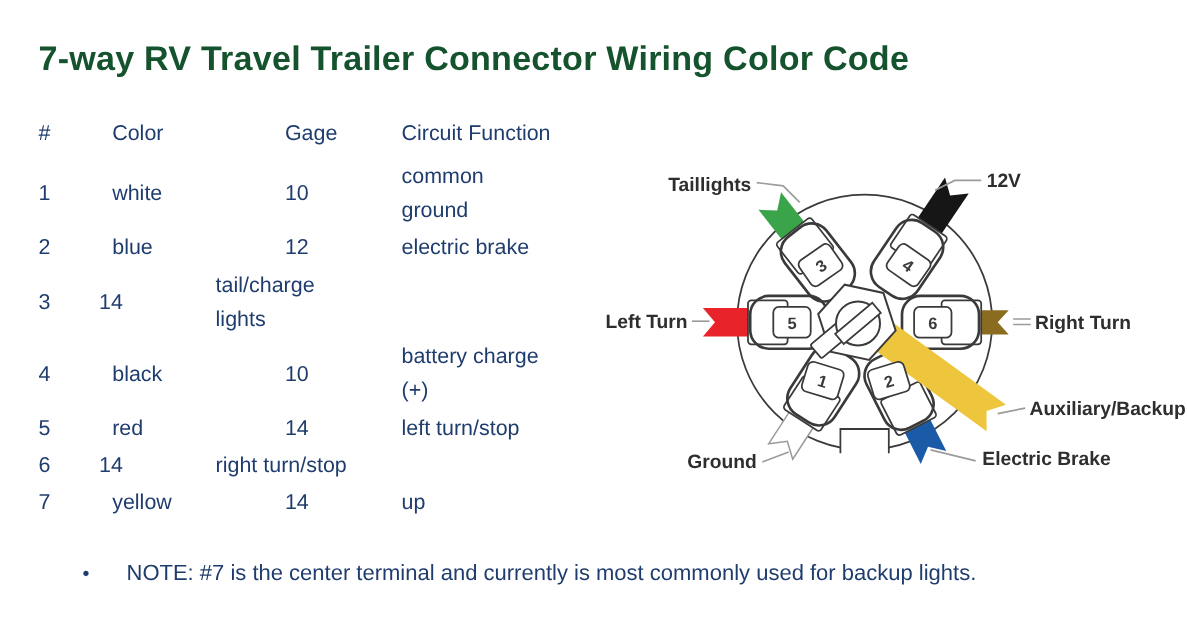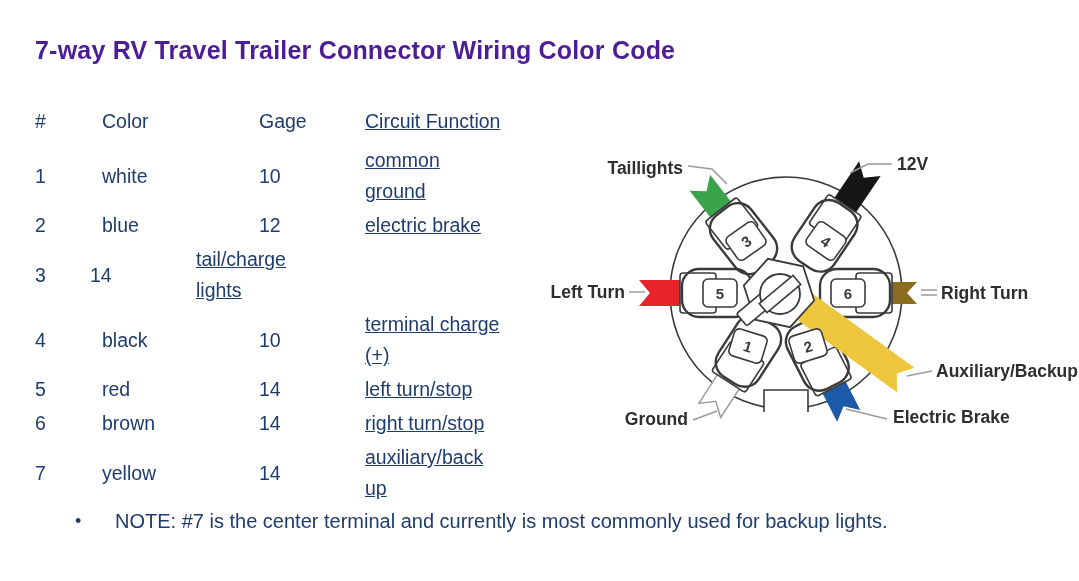--- a/index.html
+++ b/index.html
@@ -2,31 +2,31 @@
 <html><head>
 <meta charset="utf-8">
 <style>
   html,body{margin:0;padding:0;}
   body{
     width:1079px;height:581px;background:#ffffff;overflow:hidden;position:relative;
     font-family:"Liberation Sans", sans-serif;
   }
   .page-title{
     position:absolute;left:35px;top:36px;
-    font-size:25px;font-weight:bold;color:#4c1d95;letter-spacing:0.2px;
+    font-size:31px;font-weight:bold;color:#14532d;letter-spacing:0.2px;
   }
   .wire-table{
     position:absolute;left:35px;top:106px;width:480px;color:#1f3c6e;font-size:19.5px;
   }
   .t-row{display:flex;align-items:center;margin-bottom:3px;line-height:31px;}
   .t-row.header{margin-bottom:8px;}
   .c-num{width:55px;}
   .c-color{width:157px;margin-left:12px;}
   .c-gage{width:106px;}
-  .c-func{width:150px;text-decoration:underline;}
+  .c-func{width:150px;}
   .note-row{
     position:absolute;left:75px;top:508px;display:flex;color:#1f3c6e;font-size:20px;line-height:26px;
   }
   .note-bullet{width:40px;font-size:18px;}
   .diagram{position:absolute;left:530px;top:130px;}
   svg text.dlabel{font-family:"Liberation Sans", sans-serif;font-weight:600;fill:#2e2e2e;}
   svg text.tnum{font-family:"Liberation Sans", sans-serif;font-weight:600;fill:#3a3a3a;}
 </style>
 </head>
 <body>
@@ -64,48 +64,46 @@
     <span class="c-func">
         <div>tail/charge</div>
         <div>lights</div>
       </span>
   </div>
   <div class="t-row">
     <span class="c-num">4</span>
     <span class="c-color">black</span>
     <span class="c-gage">10</span>
     <span class="c-func">
-        <div>terminal charge</div>
+        <div>battery charge</div>
         <div>(+)</div>
       </span>
   </div>
   <div class="t-row">
     <span class="c-num">5</span>
     <span class="c-color">red</span>
     <span class="c-gage">14</span>
     <span class="c-func">
         <div>left turn/stop</div>
         <div></div>
       </span>
   </div>
   <div class="t-row">
     <span class="c-num">6</span>
-    <span class="c-color">brown</span>
     <span class="c-gage">14</span>
     <span class="c-func">
         <div>right turn/stop</div>
         <div></div>
       </span>
   </div>
   <div class="t-row">
     <span class="c-num">7</span>
     <span class="c-color">yellow</span>
     <span class="c-gage">14</span>
     <span class="c-func">
-        <div>auxiliary/back</div>
         <div>up</div>
       </span>
   </div>
 </div>
 
 <div class="note-row">
   <span class="note-bullet">•</span>
   <span>NOTE: #7 is the center terminal and currently is most commonly used for backup lights.</span>
 </div>
 

